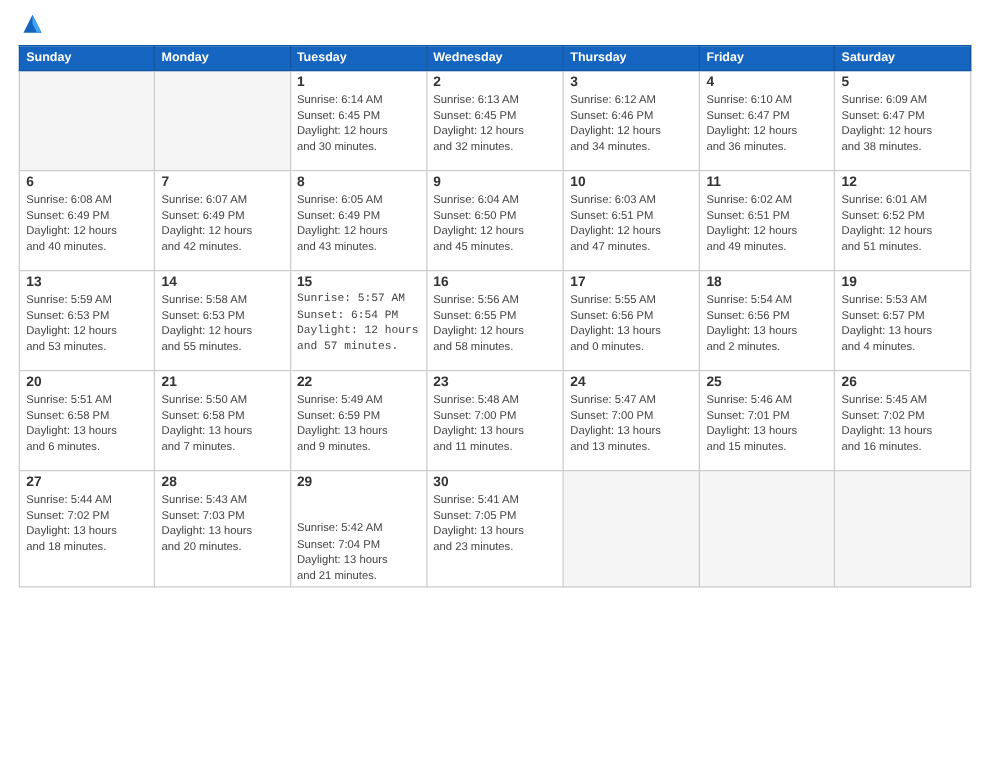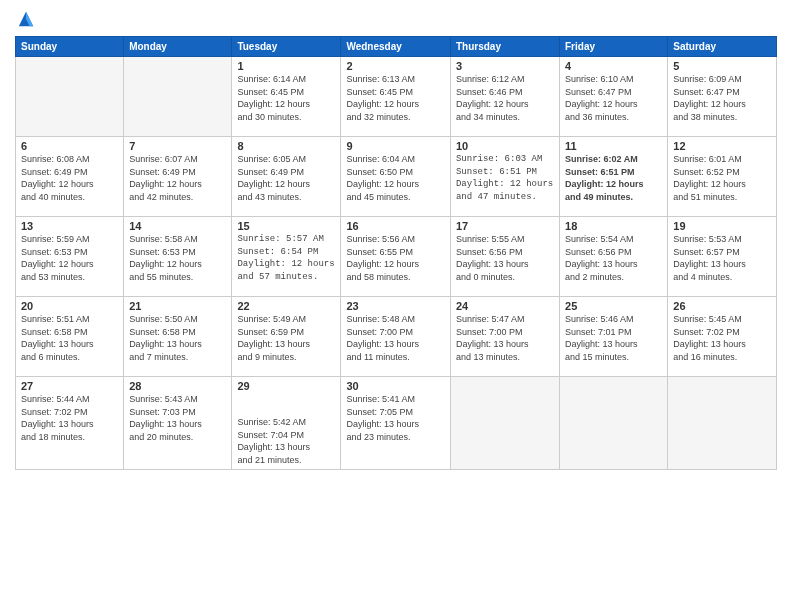--- a/index.html
+++ b/index.html
@@ -186,28 +186,28 @@
           </td>
           <td>
             <span class="day-num">9</span>
             <div class="day-detail" style="white-space: pre-line;">Sunrise: 6:04 AM
 Sunset: 6:50 PM
 Daylight: 12 hours
 and 45 minutes.</div>
           </td>
           <td>
             <span class="day-num">10</span>
-            <div class="day-detail" style="white-space: pre-line; font-family: Liberation Mono, monospace;">Sunrise: 6:03 AM
+            <div class="day-detail" style="white-space: pre-line;">Sunrise: 6:03 AM
 Sunset: 6:51 PM
 Daylight: 12 hours
 and 47 minutes.</div>
           </td>
           <td>
             <span class="day-num">11</span>
-            <div class="day-detail" style="white-space: pre-line; font-weight: bold;">Sunrise: 6:02 AM
+            <div class="day-detail" style="white-space: pre-line;">Sunrise: 6:02 AM
 Sunset: 6:51 PM
 Daylight: 12 hours
 and 49 minutes.</div>
           </td>
           <td>
             <span class="day-num">12</span>
             <div class="day-detail" style="white-space: pre-line;">Sunrise: 6:01 AM
 Sunset: 6:52 PM
 Daylight: 12 hours
 and 51 minutes.</div>

